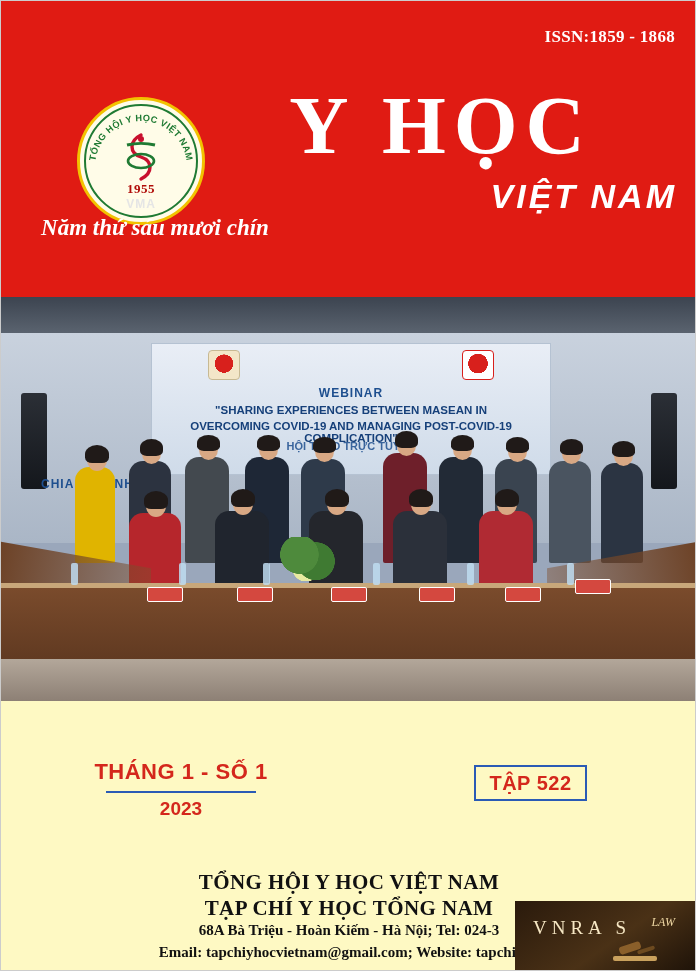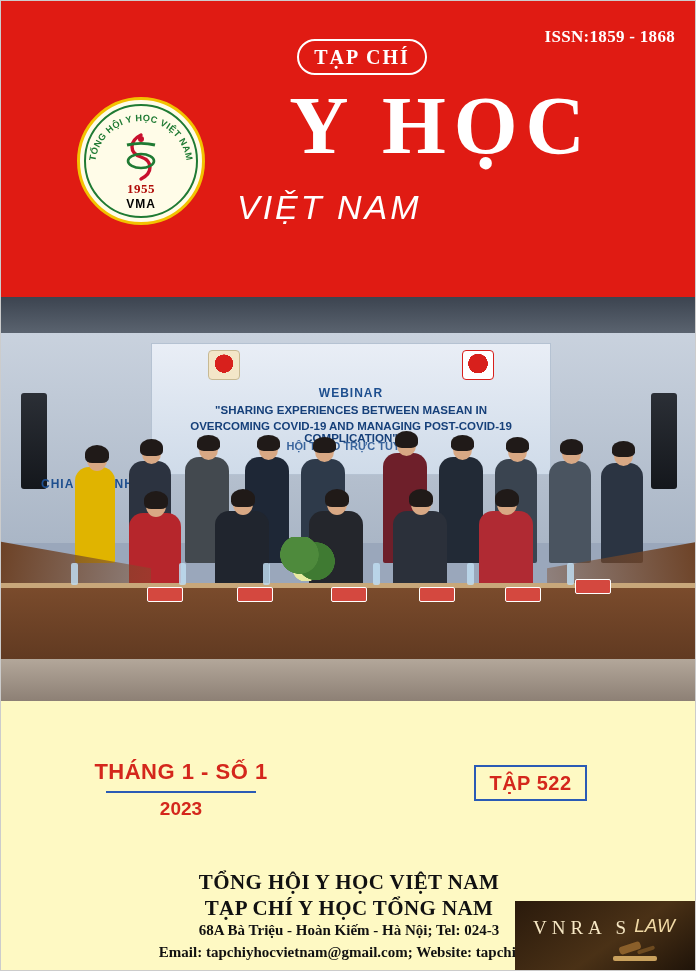--- a/index.html
+++ b/index.html
@@ -87,21 +87,21 @@
     letter-spacing: 0.5px;
   }
   .logo .vma {
     position: absolute;
     left: 0; right: 0;
     top: 100px;
     text-align: center;
     font-family: "Liberation Sans", sans-serif;
     font-size: 12px;
     font-weight: bold;
-    color: #000000;
+    color: #e5e5e5;
     letter-spacing: 1px;
   }
 
   .year-line {
     position: absolute;
     top: 214px;
     left: 22px;
     width: 264px;
     text-align: center;
     color: #ffffff;
@@ -138,28 +138,28 @@
     text-align: center;
     color: #ffffff;
     font-family: "Liberation Serif", serif;
     font-weight: bold;
     font-size: 82px;
     line-height: 86px;
     letter-spacing: 8px;
   }
   .sub-title {
     position: absolute;
-    top: 187px;
+    top: 176px;
     left: 236px;
     width: 440px;
-    text-align: left;
+    text-align: right;
     color: #ffffff;
     font-family: "Liberation Sans", sans-serif;
     font-style: italic;
-    font-weight: normal;
+    font-weight: bold;
     font-size: 34px;
     letter-spacing: 3px;
   }
   .eng-title {
     position: absolute;
     top: 246px;
     left: 236px;
     width: 440px;
     text-align: center;
     color: #ffffff;
@@ -420,23 +420,23 @@
     left: 18px; top: 16px;
     color: #f6e7c4;
     font-family: "Liberation Serif", serif;
     font-size: 19px;
     letter-spacing: 5px;
   }
   .vnras-stamp .law {
     position: absolute;
     right: 22px; top: 14px;
     color: #f0d9a5;
-    font-family: Liberation Sans, sans-serif;
+    font-family: Liberation Serif, serif;
     font-style: italic;
-    font-size: 19px;
+    font-size: 12px;
   }
   .vnras-stamp .gavel {
     position: absolute;
     right: 36px; bottom: 8px;
     width: 52px; height: 26px;
   }
 </style>
 </head>
 <body>
 
@@ -464,22 +464,22 @@
           <path d="M26 4 C14 10, 14 22, 26 26 C38 30, 38 42, 26 48" stroke="#c8102e" stroke-width="3.4" fill="none" stroke-linecap="round"></path>
           <path d="M12 14 C20 12, 32 12, 40 14" stroke="#1f7a33" stroke-width="3" fill="none"></path>
           <ellipse cx="26" cy="30" rx="13" ry="7" fill="none" stroke="#1f7a33" stroke-width="2.6"></ellipse>
           <circle cx="26" cy="8" r="3" fill="#c8102e"></circle>
         </svg>
       </div>
       <div class="year">1955</div>
       <div class="vma">VMA</div>
     </div>
 
-
-    <div class="tapchi-badge">TẠP CHÍ</div>
+    <div class="year-line">Năm thứ sáu mươi chín</div>
+
     <div class="main-title">Y HỌC</div>
     <div class="sub-title">VIỆT NAM</div>
   </div>
 
   <div class="photo">
     <div class="ceiling"></div>
     <div class="wall"></div>
 
     <div class="speaker l"></div>
     <div class="speaker r"></div>

